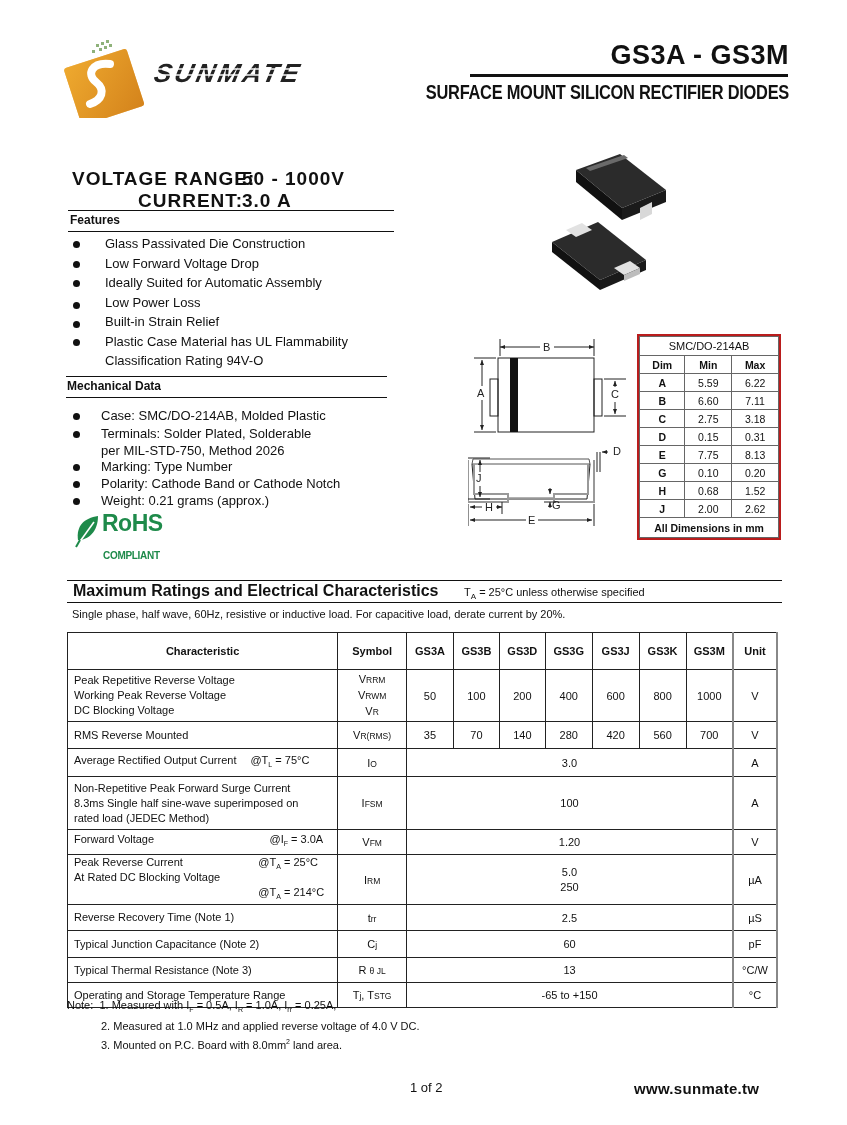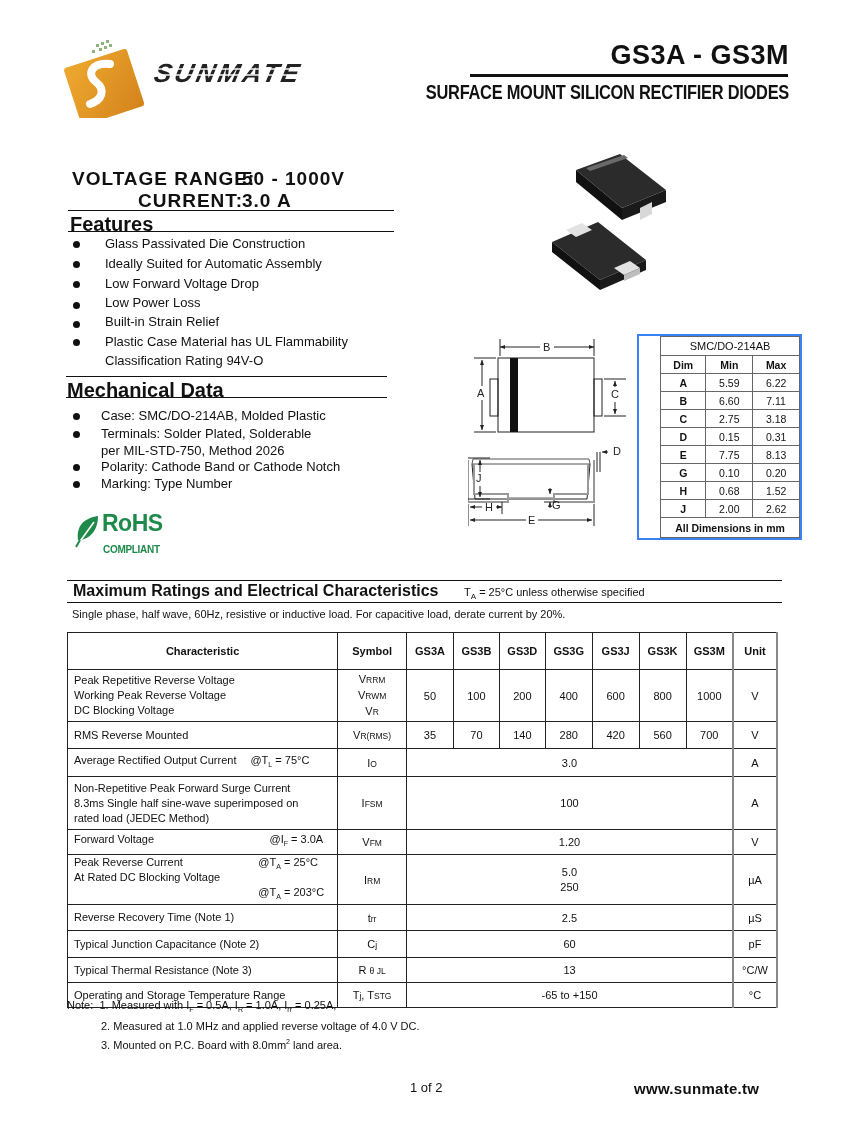--- a/index.html
+++ b/index.html
@@ -8,28 +8,28 @@
   .abs { position:absolute; }
 
   
   .logo { left:62px; top:38px; width:270px; height:80px; }
   .title-main { right:58px; top:40px; font-size:27px; font-weight:bold; letter-spacing:0.5px; }
   .title-rule { left:470px; top:74px; width:318px; height:3px; background:#111; }
   .title-sub { right:58px; top:81px; font-size:20px; font-weight:bold; transform:scaleX(0.82); transform-origin:right center; letter-spacing:-0.3px; white-space:nowrap; }
 
   
   .spec { font-size:19px; font-weight:bold; letter-spacing:1px; white-space:nowrap; }
-  .sec-head { font-size:20px; font-weight:bold; }
+  .sec-head { font-size:12px; font-weight:bold; }
   .hr { height:1px; background:#111; }
   .bullets { list-style:none; margin:0; padding:0; font-size:13px; }
   .bullets li { position:relative; }
   .bullets li .dot { position:absolute; width:7px; height:7px; border-radius:50%; background:#111; }
 
   
-  .dimtbl { left:637px; top:334px; width:140px; border:2px solid #3b82f6; font-size:10.5px;padding-left:21px; }
+  .dimtbl { left:637px; top:334px; width:140px; border:2px solid #b91c1c; font-size:10.5px; }
   .dimtbl table { border-collapse:collapse; width:100%; }
   .dimtbl td, .dimtbl th { border:1px solid #666; text-align:center; height:17px; padding:0; }
   .dimtbl th { font-weight:bold; }
   .dimtbl td.d { font-weight:bold; }
   .dimtbl .cap { font-size:11px; font-weight:normal; height:18px; }
   .dimtbl .foot { font-weight:bold; height:19px; }
 
   
   .mr-title { left:73px; top:582px; font-size:16px; font-weight:bold; white-space:nowrap; }
   .mr-cond { left:464px; top:586px; font-size:11px; white-space:nowrap; }
@@ -86,48 +86,49 @@
 <div class="abs spec" style="left:242px;top:168px;">50 - 1000V</div>
 <div class="abs spec" style="left:138px;top:190px;">CURRENT:</div>
 <div class="abs spec" style="left:242px;top:190px;">3.0 A</div>
 
 <div class="abs hr" style="left:68px;top:210px;width:326px;"></div>
 <div class="abs sec-head" style="left:70px;top:213px;">Features</div>
 <div class="abs hr" style="left:68px;top:231px;width:326px;"></div>
 
 <ul class="abs bullets" style="left:70px;top:236px;width:330px;">
   <li style="height:20px;padding-left:35px;"><span class="dot" style="left:3px;top:5px;"></span><span>Glass Passivated Die Construction</span></li>
+  <li style="height:19px;padding-left:35px;"><span class="dot" style="left:3px;top:5px;"></span><span>Low Forward Voltage Drop</span></li>
   <li style="height:20px;padding-left:35px;"><span class="dot" style="left:3px;top:5px;"></span><span>Ideally Suited for Automatic Assembly</span></li>
-  <li style="height:19px;padding-left:35px;"><span class="dot" style="left:3px;top:5px;"></span><span>Low Forward Voltage Drop</span></li>
   <li style="height:19px;padding-left:35px;"><span class="dot" style="left:3px;top:7px;"></span><span>Low Power Loss</span></li>
   <li style="height:20px;padding-left:35px;"><span class="dot" style="left:3px;top:7px;"></span><span>Built-in Strain Relief</span></li>
   <li style="height:19px;padding-left:35px;"><span class="dot" style="left:3px;top:5px;"></span><span>Plastic Case Material has UL Flammability</span></li>
   <li style="height:19px;padding-left:35px;"><span>Classification Rating 94V-O</span></li>
 </ul>
 
 <div class="abs hr" style="left:66px;top:376px;width:321px;"></div>
 <div class="abs sec-head" style="left:67px;top:379px;">Mechanical Data</div>
 <div class="abs hr" style="left:66px;top:397px;width:321px;"></div>
 
 <ul class="abs bullets" style="left:70px;top:408px;width:330px;">
   <li style="height:18px;padding-left:31px;"><span class="dot" style="left:3px;top:5px;"></span><span>Case: SMC/DO-214AB, Molded Plastic</span></li>
   <li style="height:17px;padding-left:31px;"><span class="dot" style="left:3px;top:5px;"></span><span>Terminals: Solder Plated, Solderable</span></li>
   <li style="height:16px;padding-left:31px;"><span>per MIL-STD-750, Method 2026</span></li>
+  <li style="height:17px;padding-left:31px;"><span class="dot" style="left:3px;top:5px;"></span><span>Marking: Type Number</span></li>
   <li style="height:17px;padding-left:31px;"><span class="dot" style="left:3px;top:5px;"></span><span>Polarity: Cathode Band or Cathode Notch</span></li>
-  <li style="height:17px;padding-left:31px;"><span class="dot" style="left:3px;top:5px;"></span><span>Marking: Type Number</span></li>
+  <li style="height:17px;padding-left:31px;"><span class="dot" style="left:3px;top:5px;"></span><span>Weight: 0.21 grams (approx.)</span></li>
 </ul>
 
 <div class="abs" style="left:74px;top:512px;width:110px;height:36px;">
   <svg class="abs" style="left:0;top:2px;" width="26" height="34" viewBox="0 0 26 34">
     <path d="M24 2 C10 4 2 12 4 26 C14 26 24 18 24 2 Z" fill="#1E8A4A"></path>
     <path d="M2 33 L20 8" stroke="#fff" stroke-width="1.6"></path>
     <path d="M2 33 L6 26" stroke="#1E8A4A" stroke-width="2"></path>
   </svg>
   <div class="abs" style="left:28px;top:-2px;font-size:23px;font-weight:bold;color:#1E8A4A;letter-spacing:-0.5px;">RoHS</div>
-  <div class="abs" style="left:29px;top:32px;font-size:10px;font-weight:bold;color:#1E8A4A;letter-spacing:-0.3px;">COMPLIANT</div>
+  <div class="abs" style="left:29px;top:38px;font-size:10px;font-weight:bold;color:#1E8A4A;letter-spacing:-0.3px;">COMPLIANT</div>
 </div>
 
 <svg class="abs" style="left:548px;top:150px;" width="120" height="140" viewBox="0 0 120 140">
   <g>
     <polygon points="28,20 72,4 118,40 74,58" fill="#2b2b2b"></polygon>
     <polygon points="28,20 74,58 74,70 28,32" fill="#111"></polygon>
     <polygon points="74,58 118,40 118,52 74,70" fill="#1a1a1a"></polygon>
     <polygon points="38,18 76,5 80,8 42,21" fill="#6a6a6a"></polygon>
     <polygon points="92,58 104,52 104,64 92,70" fill="#d8d8d8"></polygon>
   </g>
@@ -353,21 +354,21 @@
   </tr>
   <tr style="height:25px;">
     <td class="c"><span>Forward Voltage</span><span class="cond"><span>@I</span><sub style="font-size:7px;">F</sub><span> = 3.0A</span></span></td>
     <td class="sym"><span>V</span><small>FM</small></td>
     <td colspan="7">1.20</td>
     <td class="u">V</td>
   </tr>
   <tr style="height:40px;">
     <td class="c">
       <div><span>Peak Reverse Current</span><span class="cond" style="padding-right:13px;"><span>@T</span><sub style="font-size:7px;">A</sub><span> = 25°C</span><span style="visibility:hidden;">0</span></span></div>
-      <div><span>At Rated DC Blocking Voltage</span><span class="cond" style="padding-right:13px;"><span>@T</span><sub style="font-size:7px;">A</sub><span> = 203°C</span></span></div>
+      <div><span>At Rated DC Blocking Voltage</span><span class="cond" style="padding-right:13px;"><span>@T</span><sub style="font-size:7px;">A</sub><span> = 214°C</span></span></div>
     </td>
     <td class="sym"><span>I</span><small>RM</small></td>
     <td colspan="7" style="line-height:15px;">
       <div>5.0</div>
       <div>250</div>
     </td>
     <td class="u">µA</td>
   </tr>
   <tr style="height:26px;">
     <td class="c">Reverse Recovery Time (Note 1)</td>

